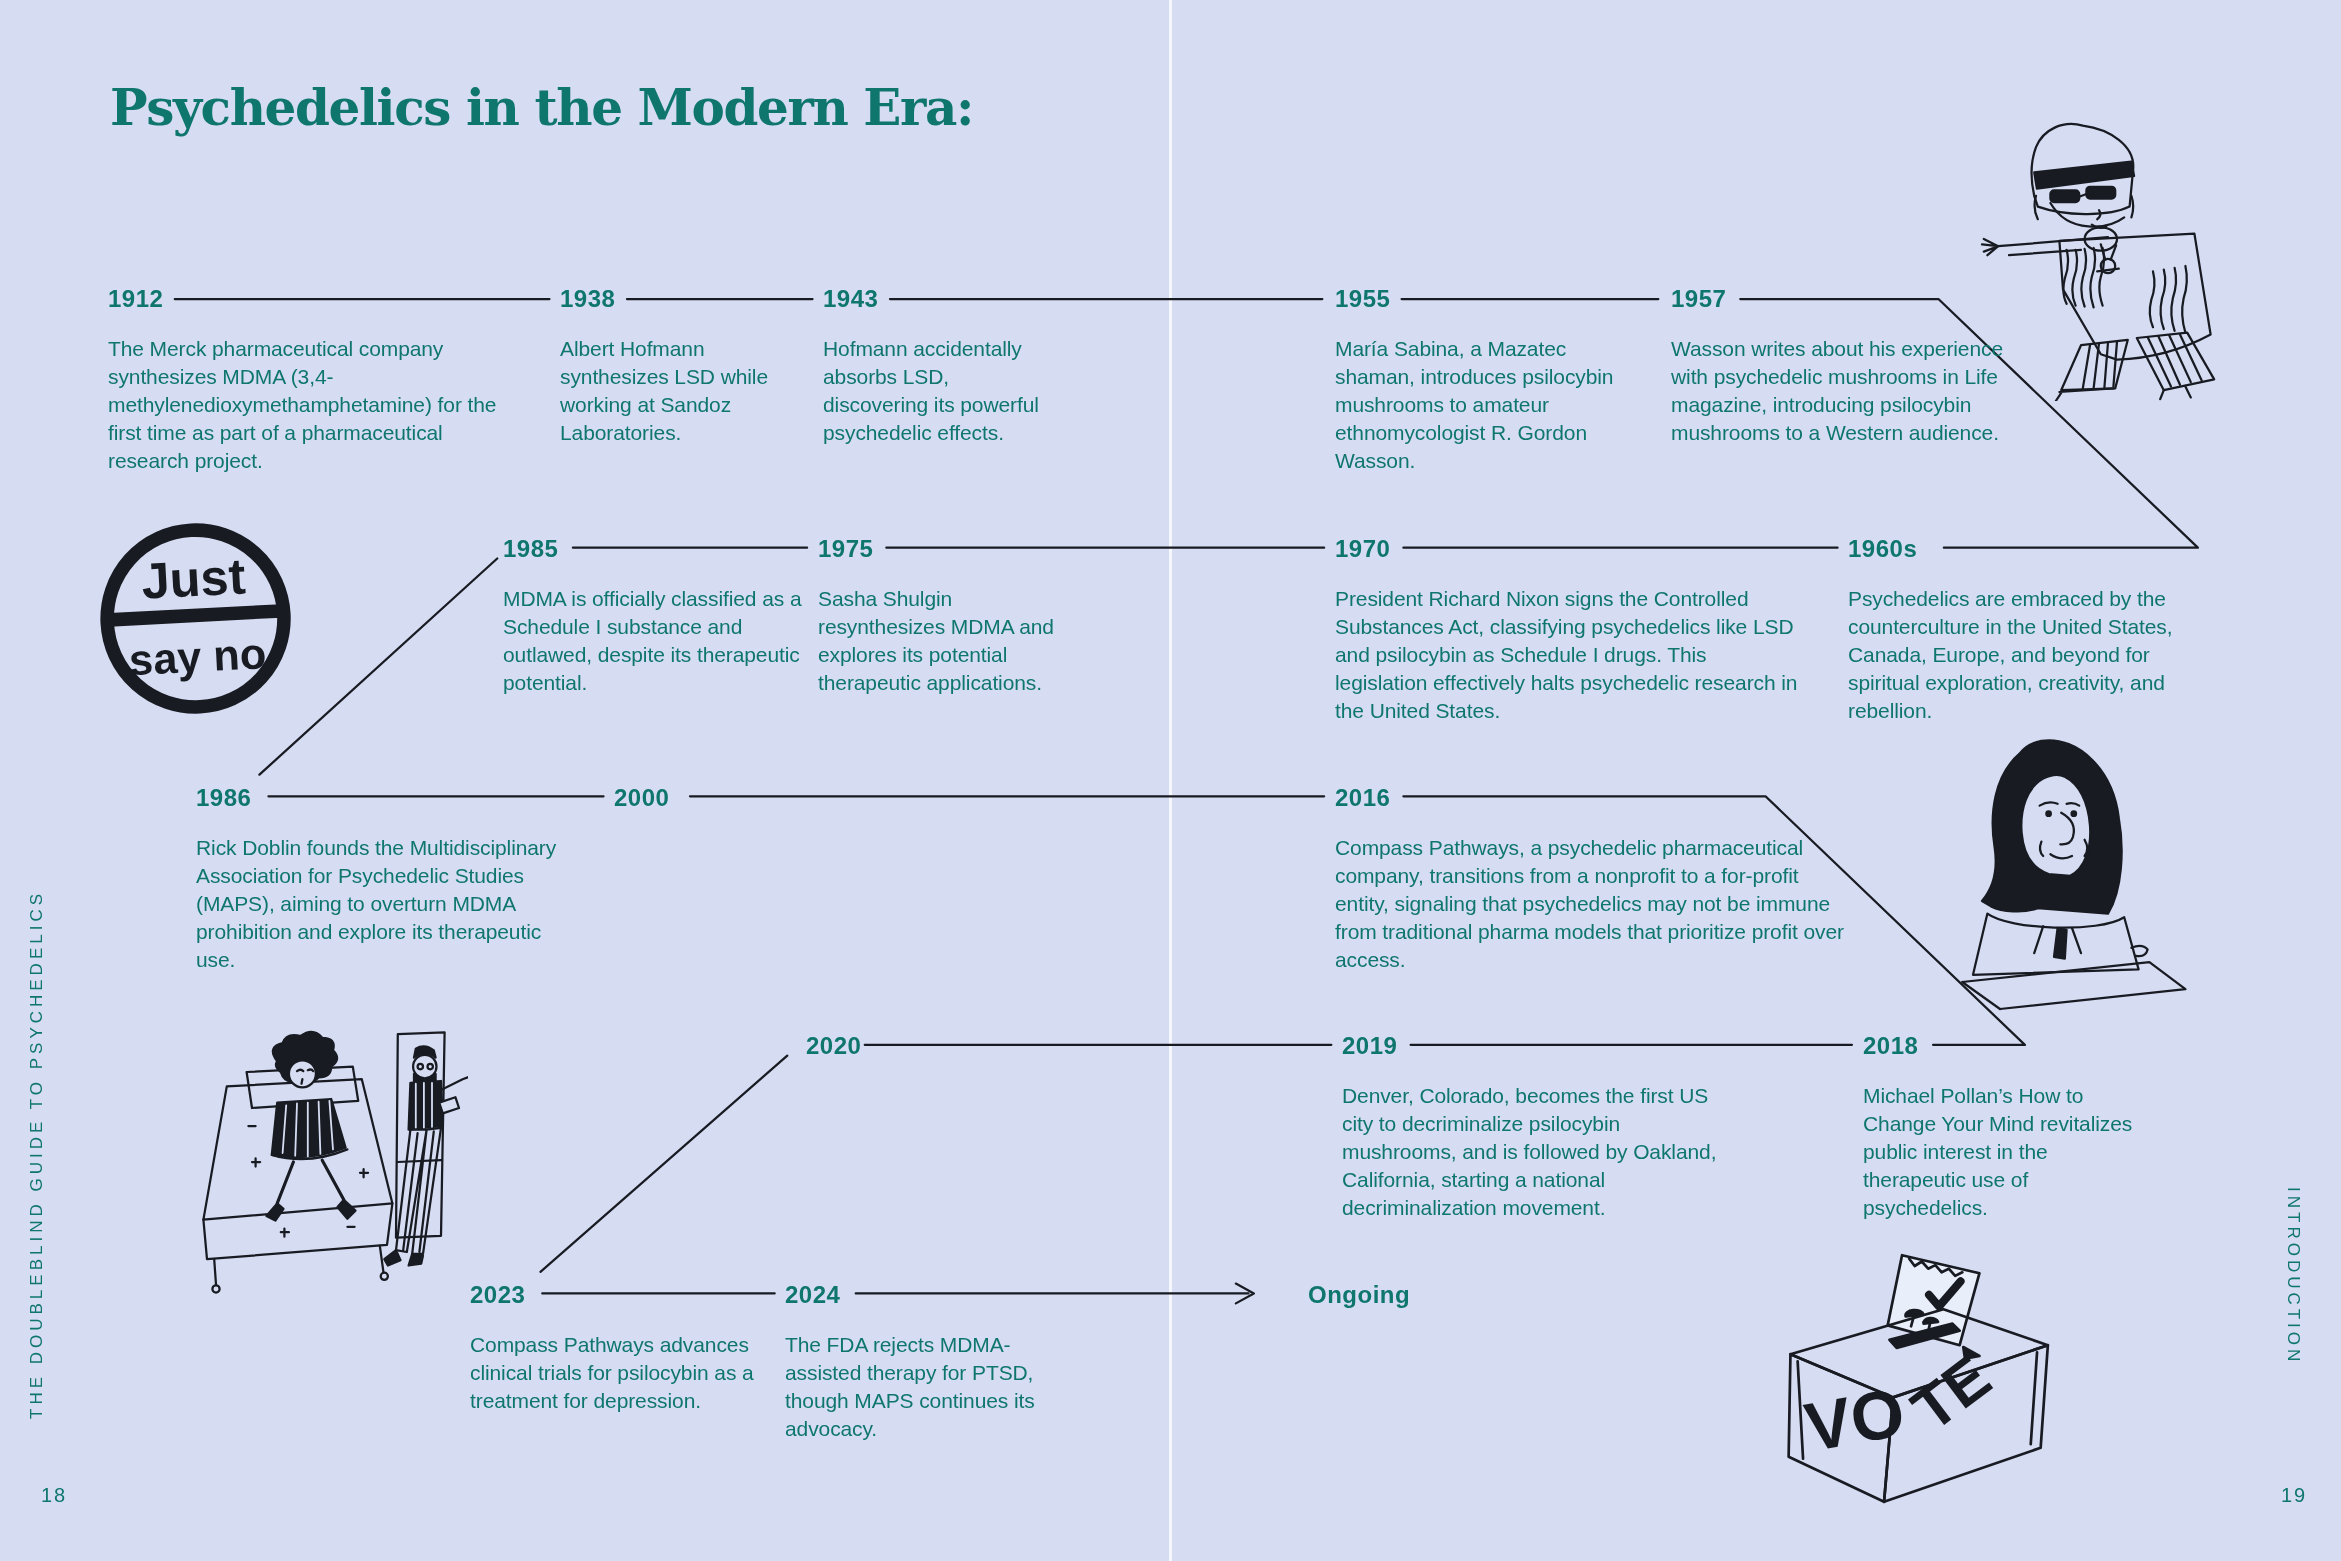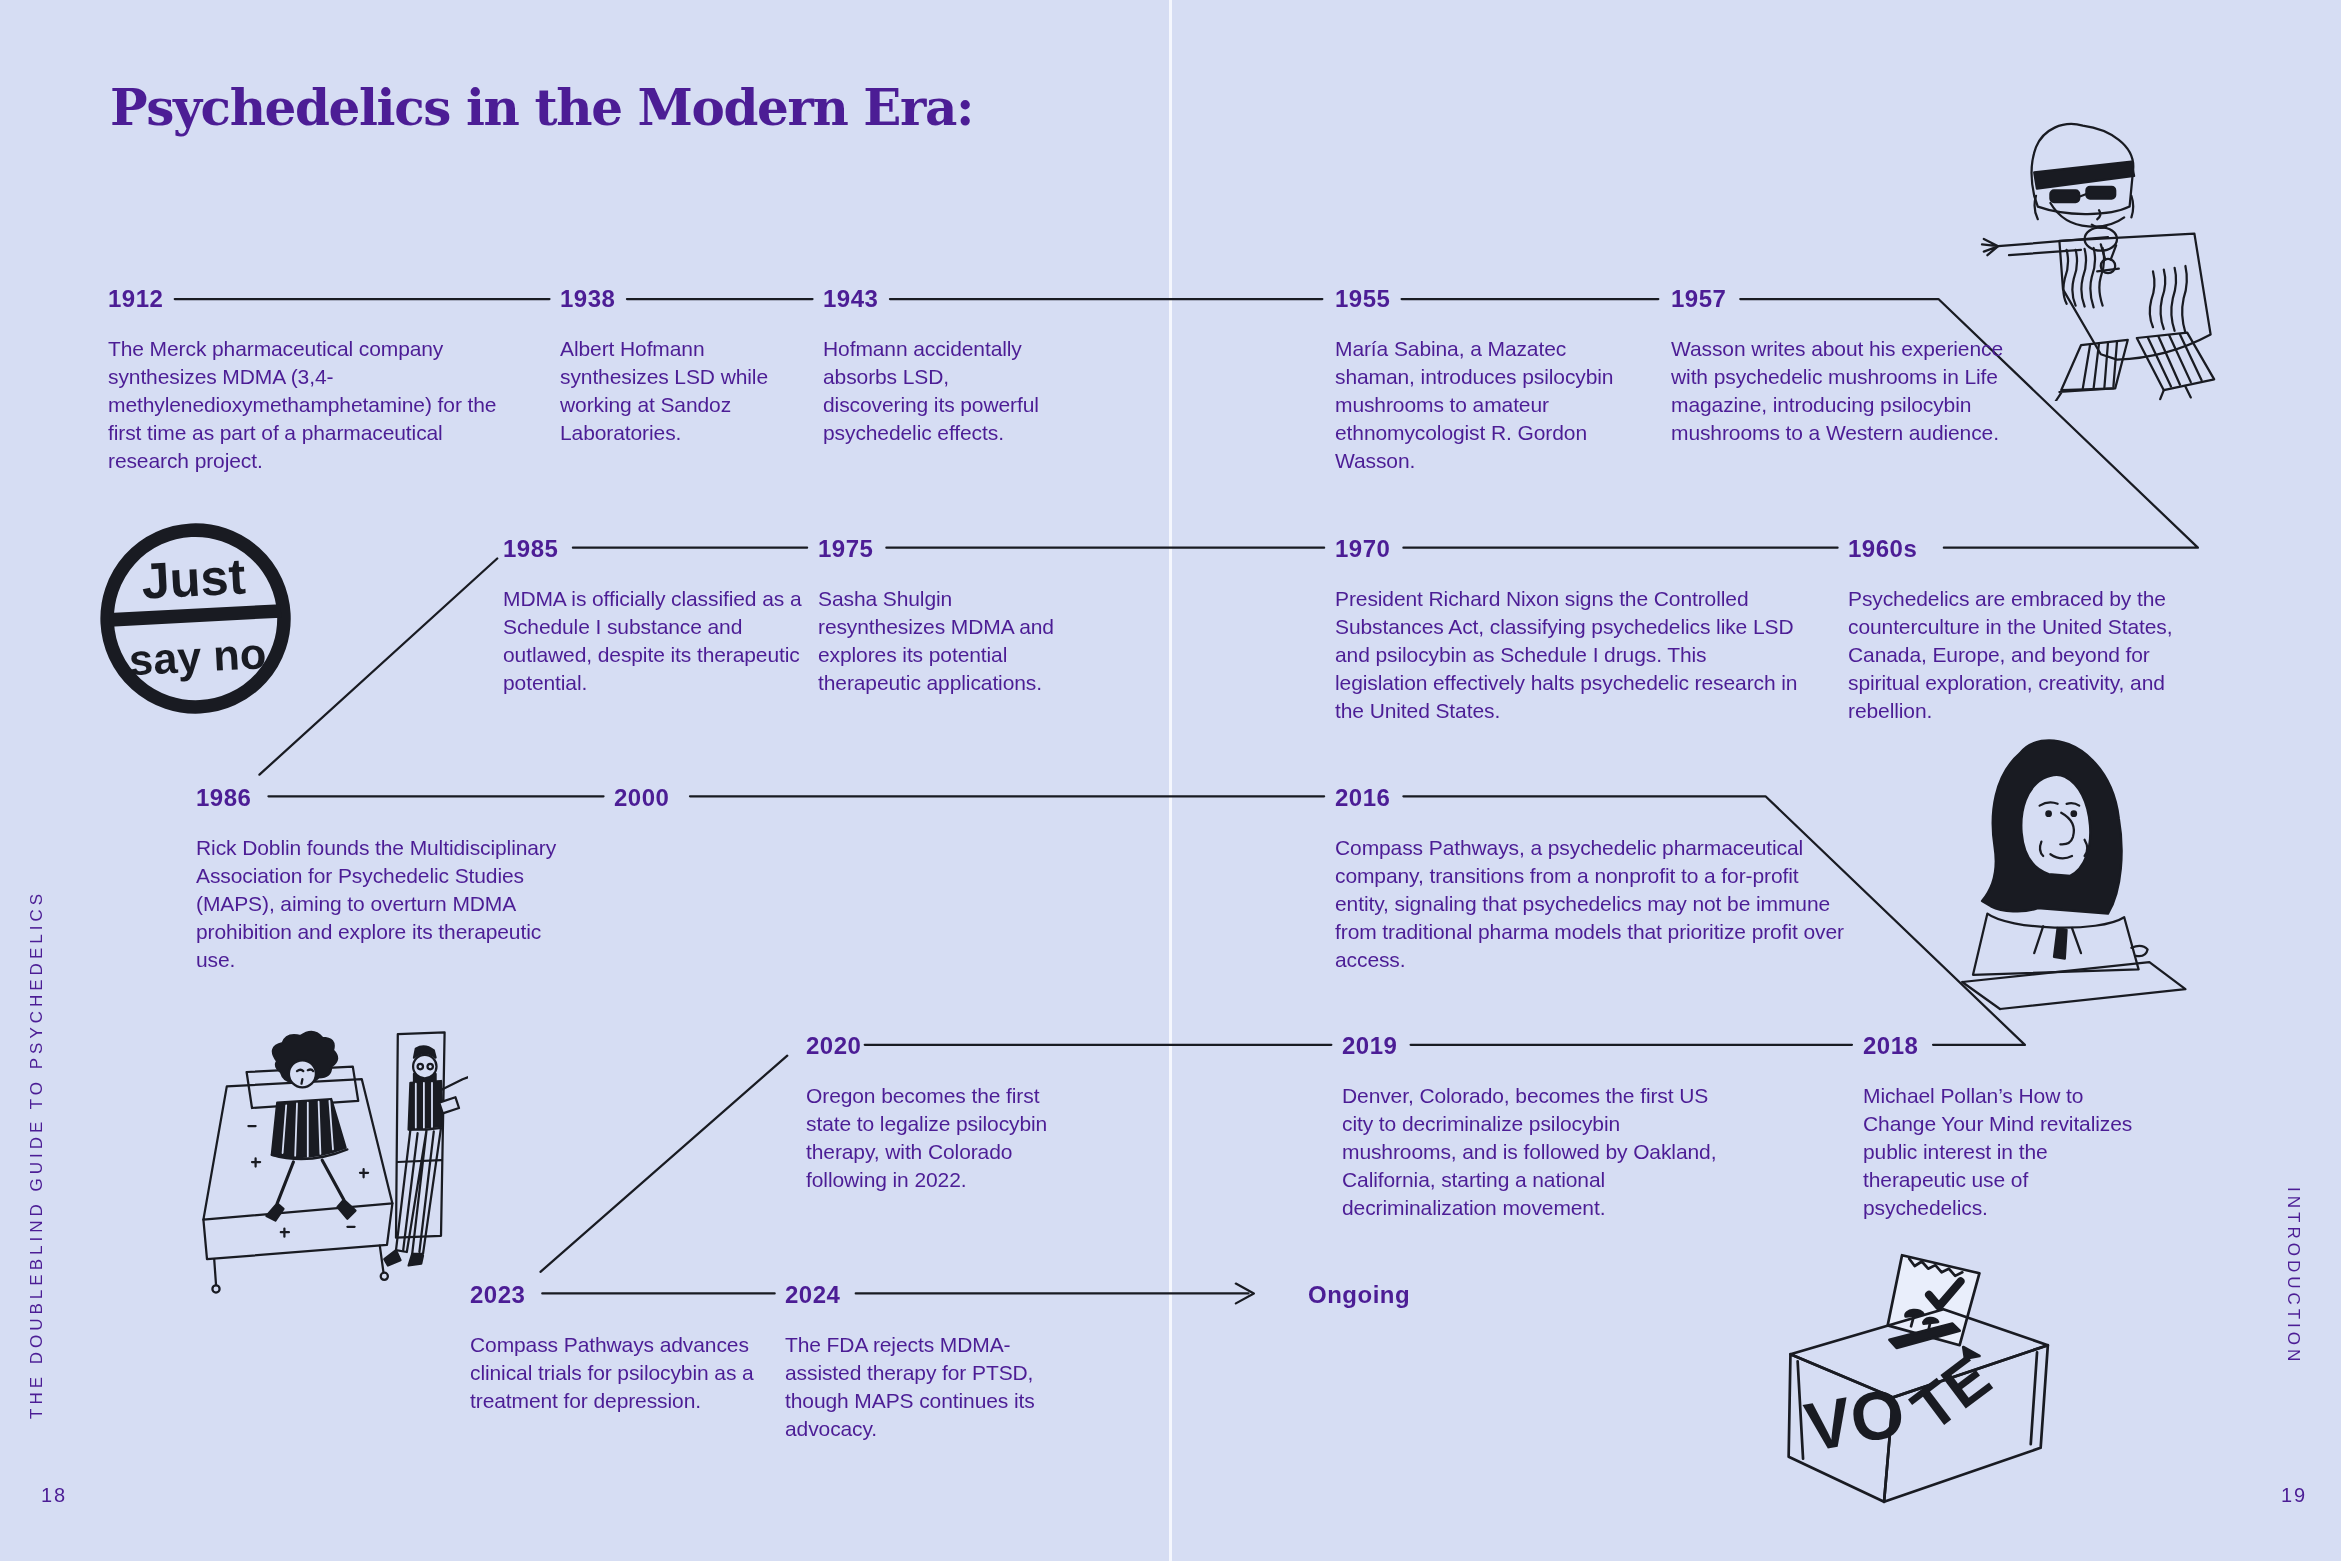--- a/index.html
+++ b/index.html
@@ -33,21 +33,21 @@
     position:absolute; font-size:17px; letter-spacing:4px;
     writing-mode:vertical-rl; white-space:nowrap;
   }
   .side-label.flip { transform:rotate(180deg); }
   .page-num { position:absolute; font-size:20px; letter-spacing:1.8px; }
   text { font-family:"Liberation Sans", sans-serif; }
 </style>
 </head>
 <body>
 
-<div class="spread" style="background: rgb(214, 221, 243); color: #4c1d95;">
+<div class="spread" style="background: rgb(214, 221, 243); color: #0f766e;">
 
   <div class="page-title">
     <div>Psychedelics in the Modern Era:</div>
   </div>
 
   <div class="gutter"></div>
 
   <svg class="lines" width="2342" height="1561" viewBox="0 0 2600 1733">
     <path d="M194,332 H610 M696,332 H902 M988,332 H1468 M1556,332 H1841
              M1932,332 H2152 L2440,608 H2158
@@ -114,21 +114,20 @@
   <div class="entry" style="left:1863px;top:1032px;width:286px">
     <div class="year">2018</div>
     <div class="desc"><span>Michael Pollan’s </span><span class="it">How to Change Your Mind</span><span> revitalizes public interest in the therapeutic use of psychedelics.</span></div>
   </div>
   <div class="entry" style="left:1342px;top:1032px;width:395px">
     <div class="year">2019</div>
     <div class="desc">Denver, Colorado, becomes the first US city to decriminalize psilocybin mushrooms, and is followed by Oakland, California, starting a national decriminalization movement.</div>
   </div>
   <div class="entry" style="left:806px;top:1032px;width:268px">
     <div class="year">2020</div>
-    <div class="desc">Oregon becomes the first state to legalize psilocybin therapy, with Colorado following in 2022.</div>
   </div>
 
   <div class="entry" style="left:470px;top:1281px;width:299px">
     <div class="year">2023</div>
     <div class="desc">Compass Pathways advances clinical trials for psilocybin as a treatment for depression.</div>
   </div>
   <div class="entry" style="left:785px;top:1281px;width:268px">
     <div class="year">2024</div>
     <div class="desc">The FDA rejects MDMA-assisted therapy for PTSD, though MAPS continues its advocacy.</div>
   </div>

